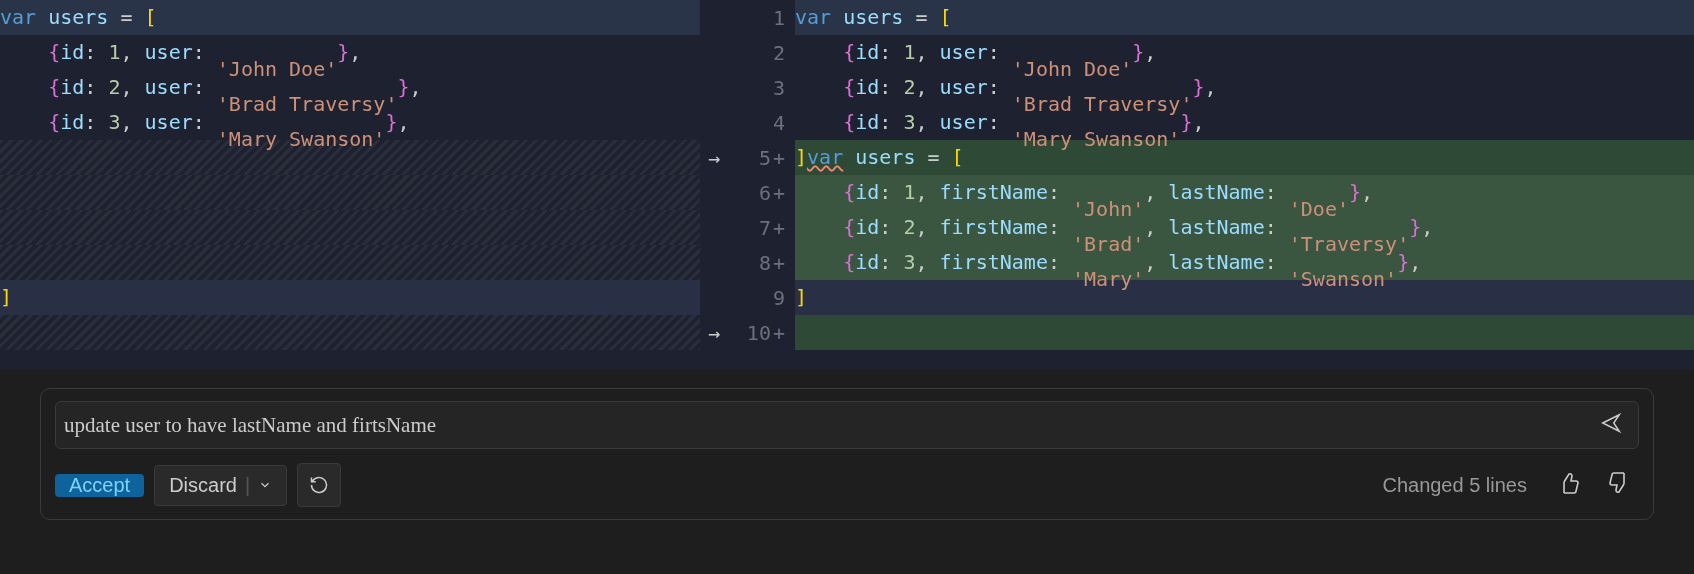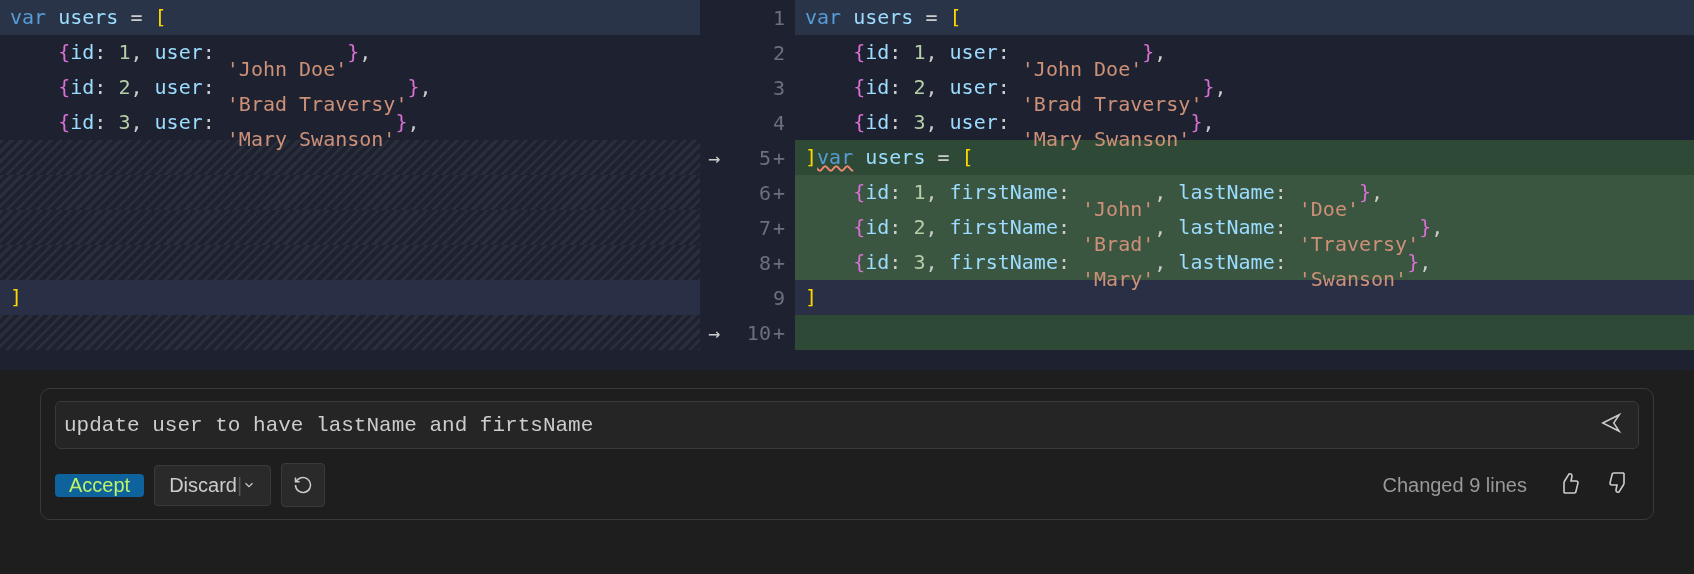--- a/index.html
+++ b/index.html
@@ -28,21 +28,21 @@
       flex-direction: column;
     }
     .right-pane {
       flex: 1;
       background: #1e2230;
     }
     .code-line {
       height: 35px;
       display: flex;
       align-items: center;
-      padding-left: 10px;
+      padding-left: 0;
       white-space: pre;
       font-size: 20px;
       line-height: 35px;
     }
     .gutter-line {
       height: 35px;
       display: flex;
       align-items: center;
       justify-content: flex-end;
       padding-right: 10px;
@@ -99,57 +99,58 @@
     .input-row {
       display: flex;
       align-items: center;
       padding: 6px 8px;
       background: #252525;
       border: 1px solid #3a3a3a;
       border-radius: 6px;
     }
     .input-text {
       flex: 1;
-      font-family: Liberation Mono, monospace;
+      font-family: Liberation Serif, serif;
       font-size: 21px;
       color: #cccccc;
       background: transparent;
       border: none;
       outline: none;
     }
     .send-icon {
       color: #cccccc;
       padding: 4px 8px;
     }
     .button-row {
       display: flex;
       align-items: center;
       margin-top: 14px;
       gap: 10px;
       font-family: -apple-system, 'Segoe UI', sans-serif;
     }
     .btn-accept {
       background: #0e639c;
-      color: #bef264;
+      color: #7dd3fc;
       border: none;
       border-radius: 4px;
       padding: 0 14px;
       font-size: 20px;
       cursor: pointer;
     }
     .btn-discard {
       background: #2a2a2a;
       color: #cccccc;
       border: 1px solid #3a3a3a;
       border-radius: 4px;
       padding: 8px 14px;
       font-size: 20px;
       cursor: pointer;
       display: flex;
       align-items: flex-end;
+      gap: 8px;
     }
     .btn-discard .sep {
       color: #555;
     }
     .btn-icon {
       background: #2a2a2a;
       color: #cccccc;
       border: 1px solid #3a3a3a;
       border-radius: 4px;
       width: 44px;
@@ -259,21 +260,21 @@
           </svg>
       </span>
     </button>
     <div class="btn-icon">
       <svg width="20" height="20" viewBox="0 0 24 24" fill="none" stroke="currentColor" stroke-width="1.8">
         <path d="M3 12a9 9 0 1 0 3-6.7L3 8"></path>
         <path d="M3 3v5h5"></path>
       </svg>
     </div>
     <div class="spacer"></div>
-    <span class="changed-text">Changed 9 lines</span>
+    <span class="changed-text">Changed 5 lines</span>
     <span class="thumb-icon">
       <svg width="24" height="24" viewBox="0 0 24 24" fill="none" stroke="currentColor" stroke-width="1.6">
         <path d="M7 22V11"></path>
           <path d="M7 11l5-8a2 2 0 0 1 3 2l-1 5h5a2 2 0 0 1 2 2l-2 8a2 2 0 0 1-2 2H7"></path>
       </svg>
     </span>
     <span class="thumb-icon">
       <svg width="24" height="24" viewBox="0 0 24 24" fill="none" stroke="currentColor" stroke-width="1.6">
         <path d="M17 2v11"></path>
           <path d="M17 13l-5 8a2 2 0 0 1-3-2l1-5H5a2 2 0 0 1-2-2l2-8a2 2 0 0 1 2-2h10"></path>

